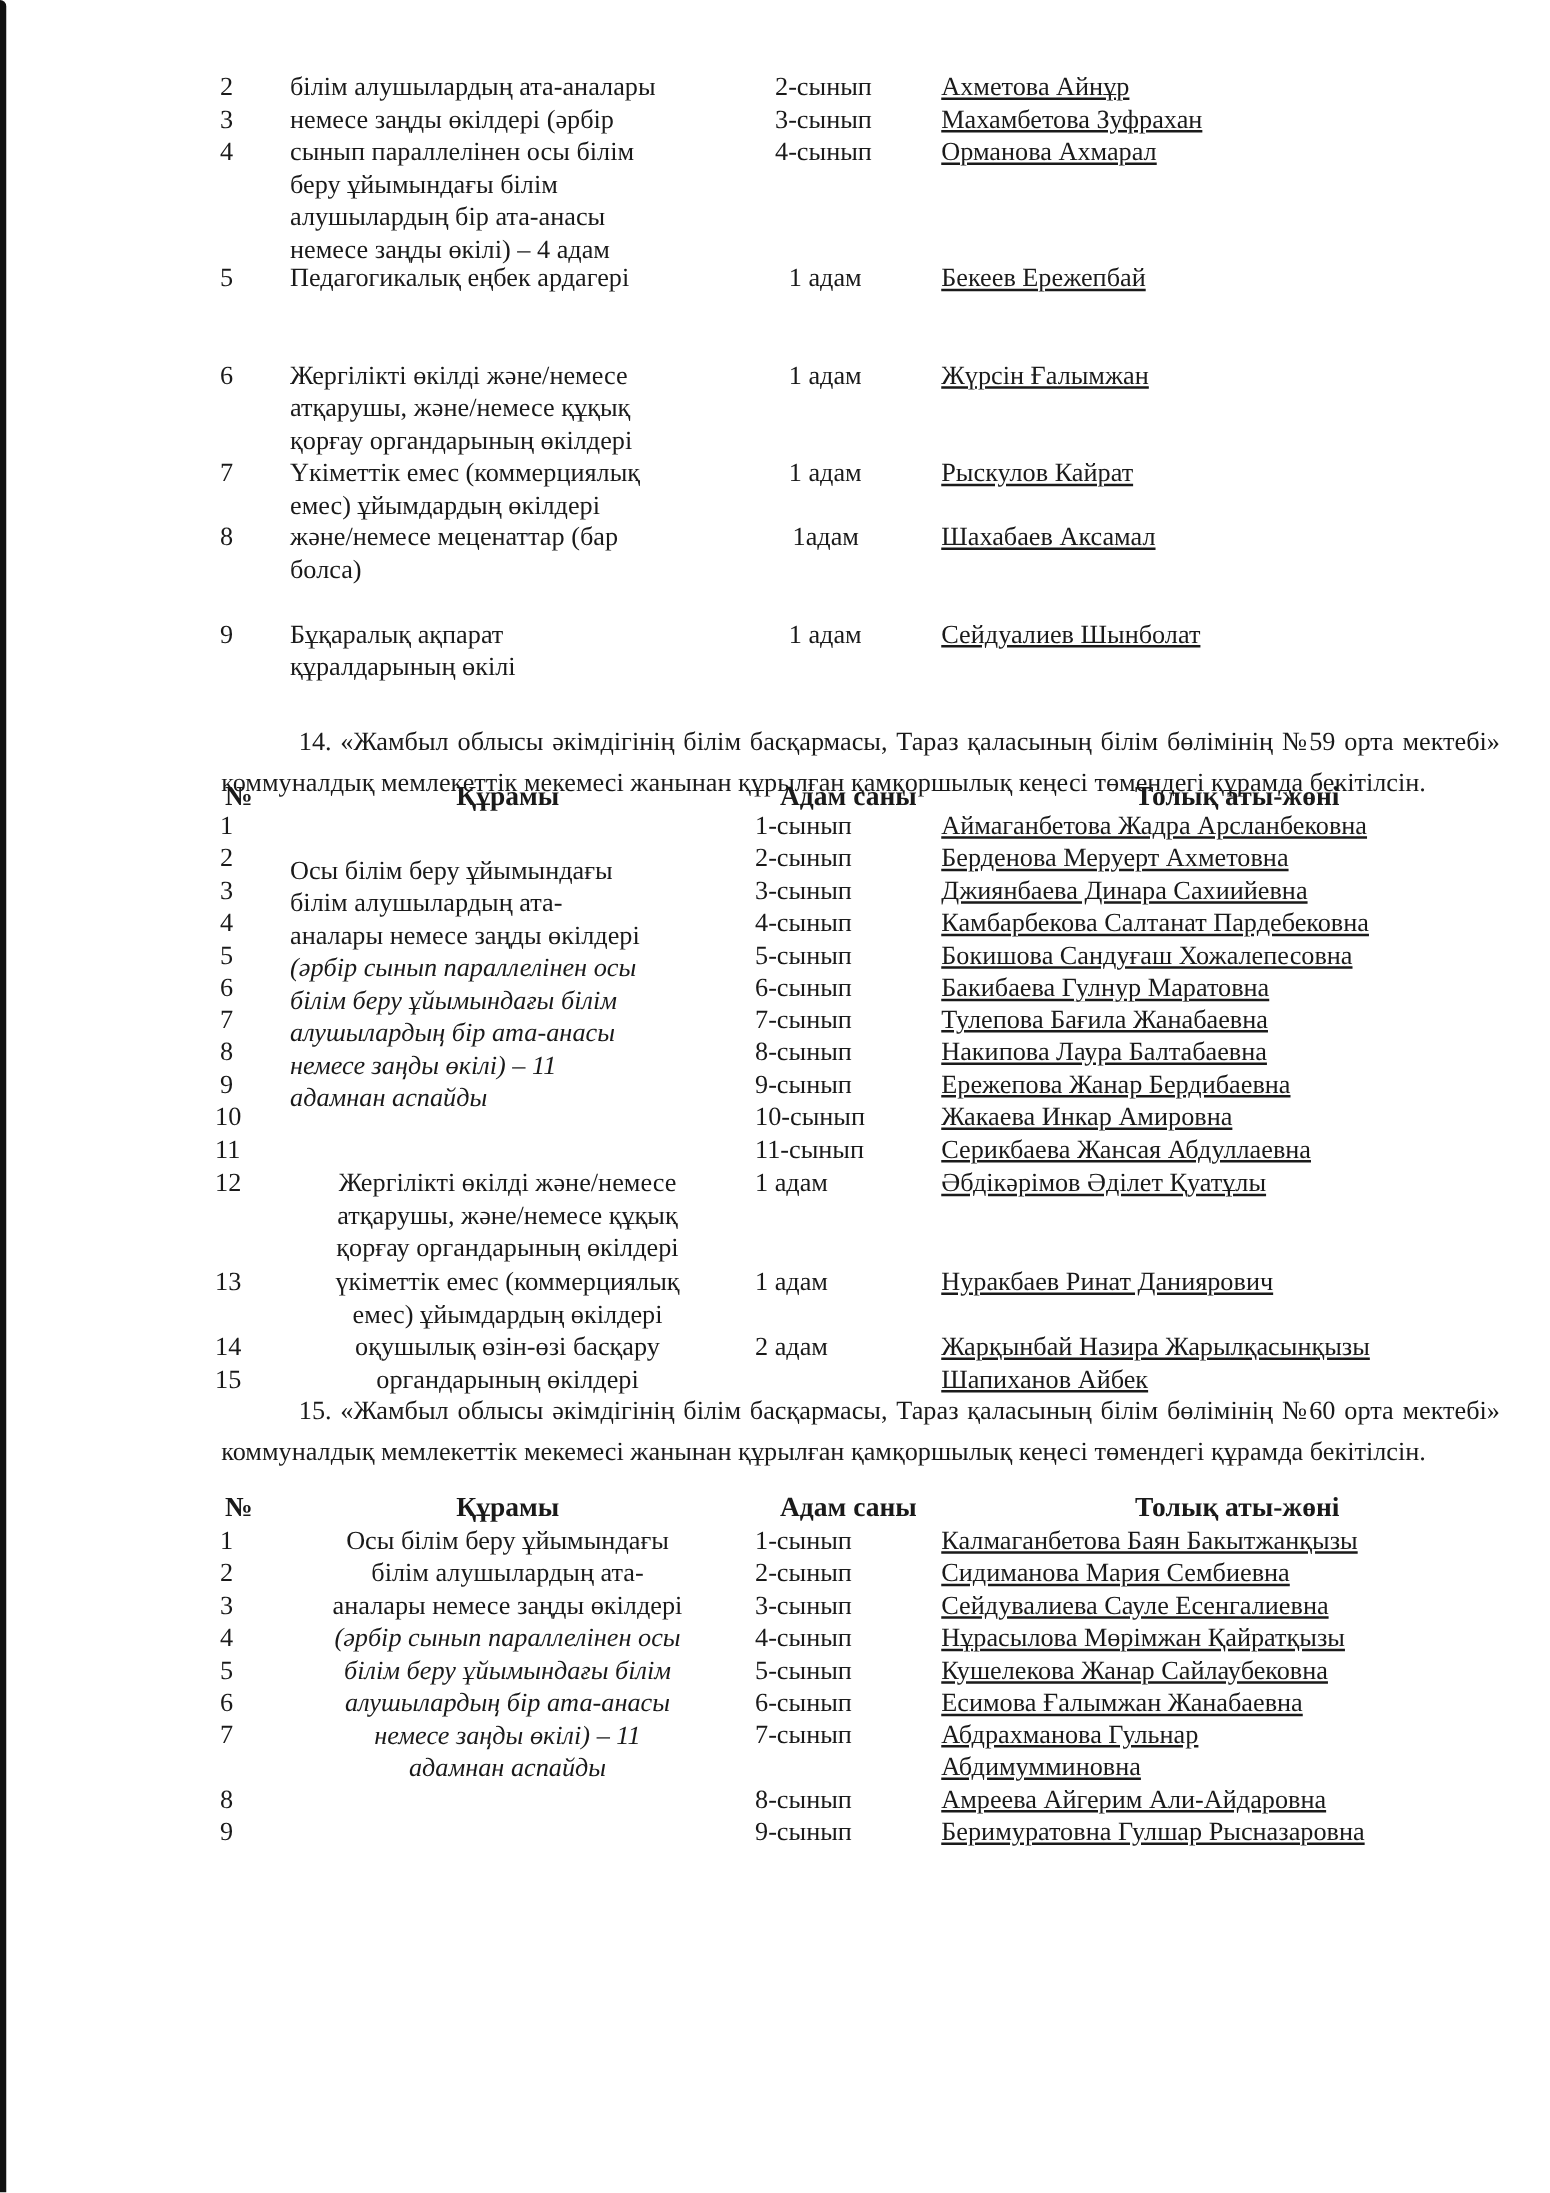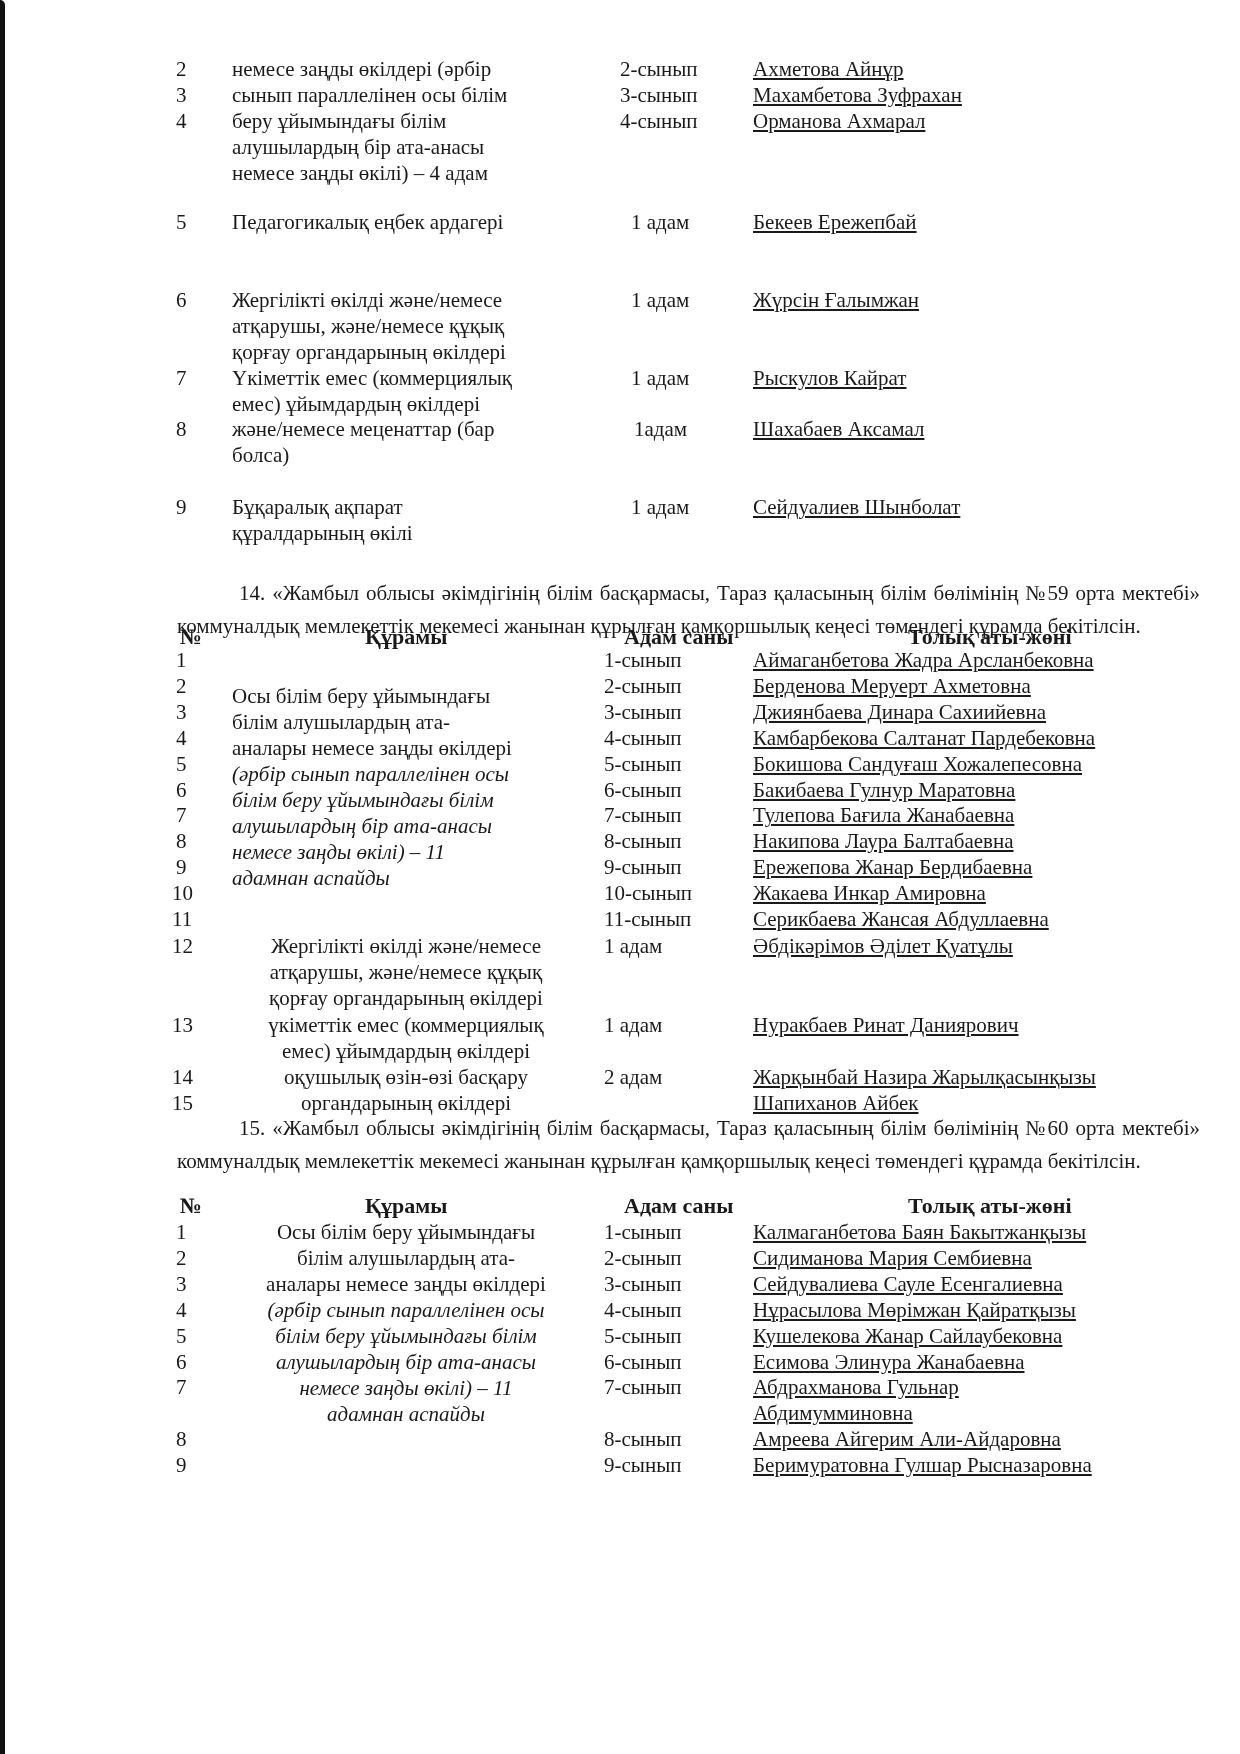--- a/index.html
+++ b/index.html
@@ -49,20 +49,21 @@
     <span class="c-num">3</span>
     <span class="c-cnt">3-сынып</span>
     <span class="c-name">Махамбетова Зуфрахан</span>
   </div>
   <div class="row" style="top:108px">
     <span class="c-num">4</span>
     <span class="c-cnt">4-сынып</span>
     <span class="c-name">Орманова Ахмарал</span>
   </div>
   <div class="block c-comp" style="top:56px">
+    <div>білім алушылардың ата-аналары</div>
     <div>немесе заңды өкілдері (әрбір</div>
     <div>сынып параллелінен осы білім</div>
     <div>беру ұйымындағы білім</div>
     <div>алушылардың бір ата-анасы</div>
     <div>немесе заңды өкілі) – 4 адам</div>
   </div>
 
   <div class="row" style="top:209px">
     <span class="c-num">5</span>
     <div class="c-comp">
@@ -259,21 +260,21 @@
       <span class="c-name">Нұрасылова Мөрімжан Қайратқызы</span>
     </div>
     <div class="row" style="top: 1322.6px;">
       <span class="c-num">5</span>
       <span class="c-cnt wide">5-сынып</span>
       <span class="c-name">Кушелекова Жанар Сайлаубековна</span>
     </div>
     <div class="row" style="top: 1348.5px;">
       <span class="c-num">6</span>
       <span class="c-cnt wide">6-сынып</span>
-      <span class="c-name">Есимова Элинура Жанабаевна</span>
+      <span class="c-name">Есимова Ғалымжан Жанабаевна</span>
     </div>
     <div class="row" style="top: 1374.4px;">
       <span class="c-num">7</span>
       <span class="c-cnt wide">7-сынып</span>
       <span class="c-name">Абдрахманова Гульнар</span>
     </div>
     <div class="row" style="top: 1400.3px;">
       <span class="c-num"></span>
       <span class="c-cnt wide"></span>
       <span class="c-name">Абдимумминовна</span>

